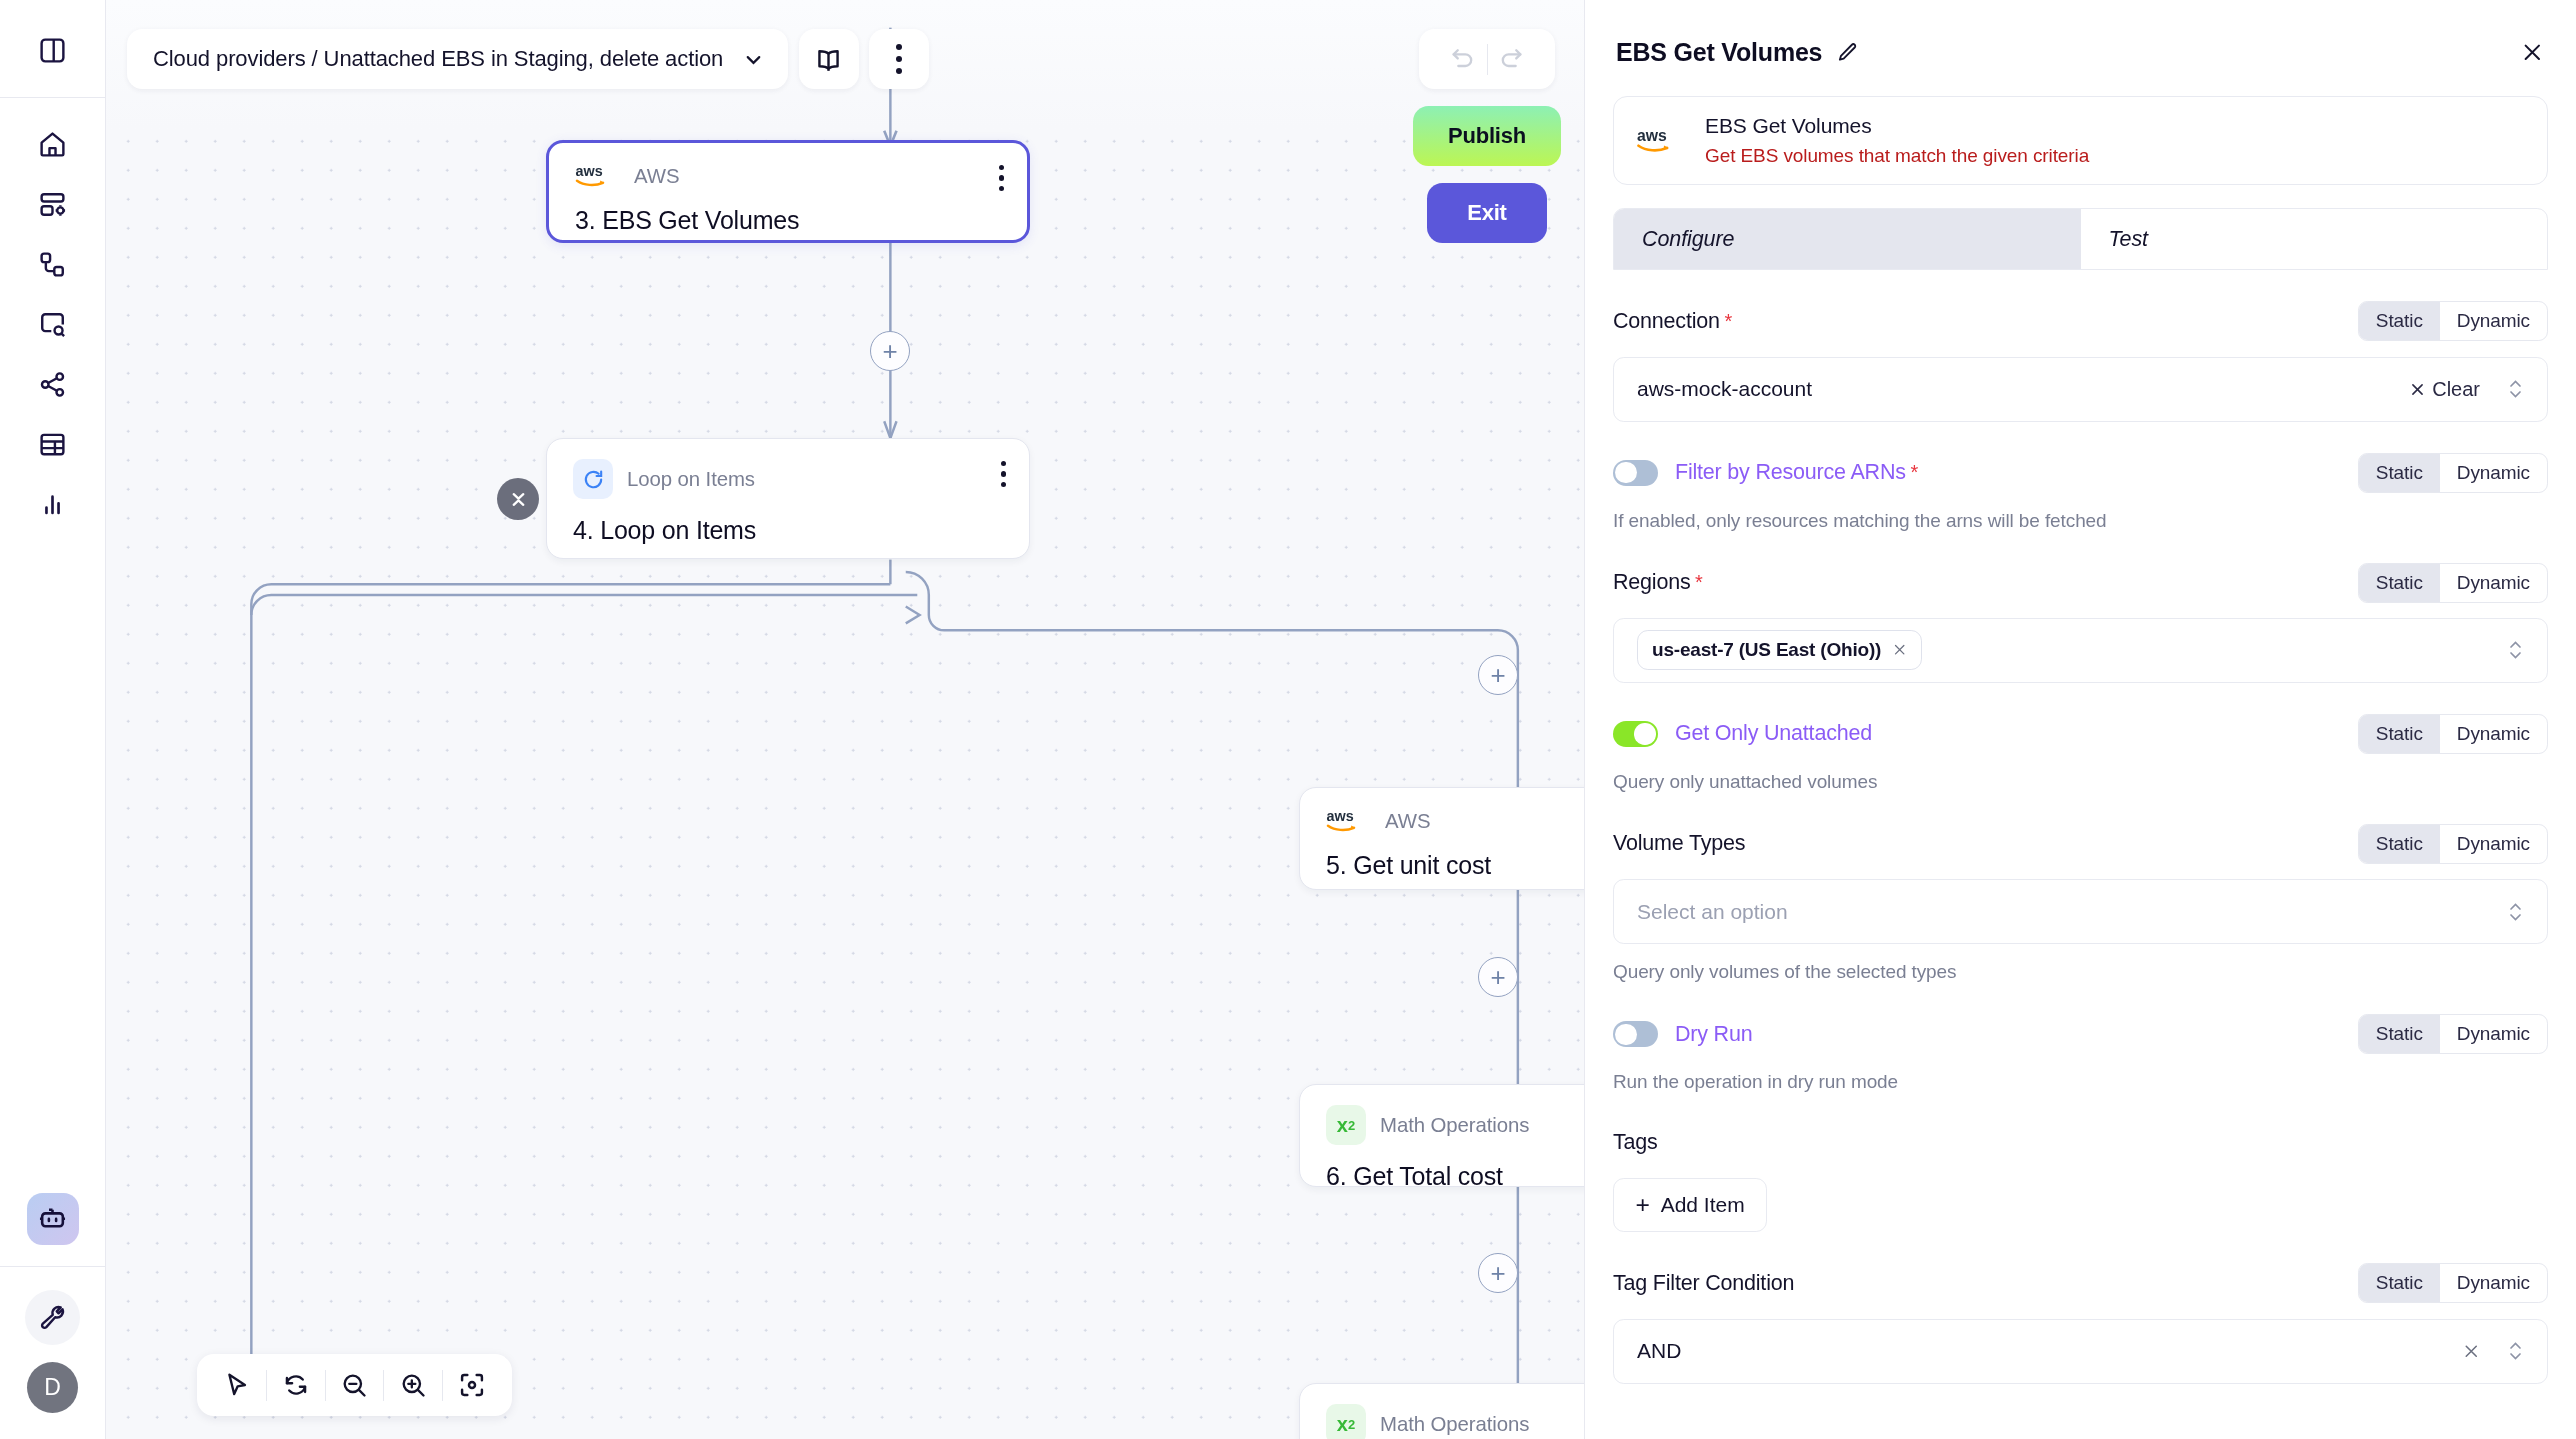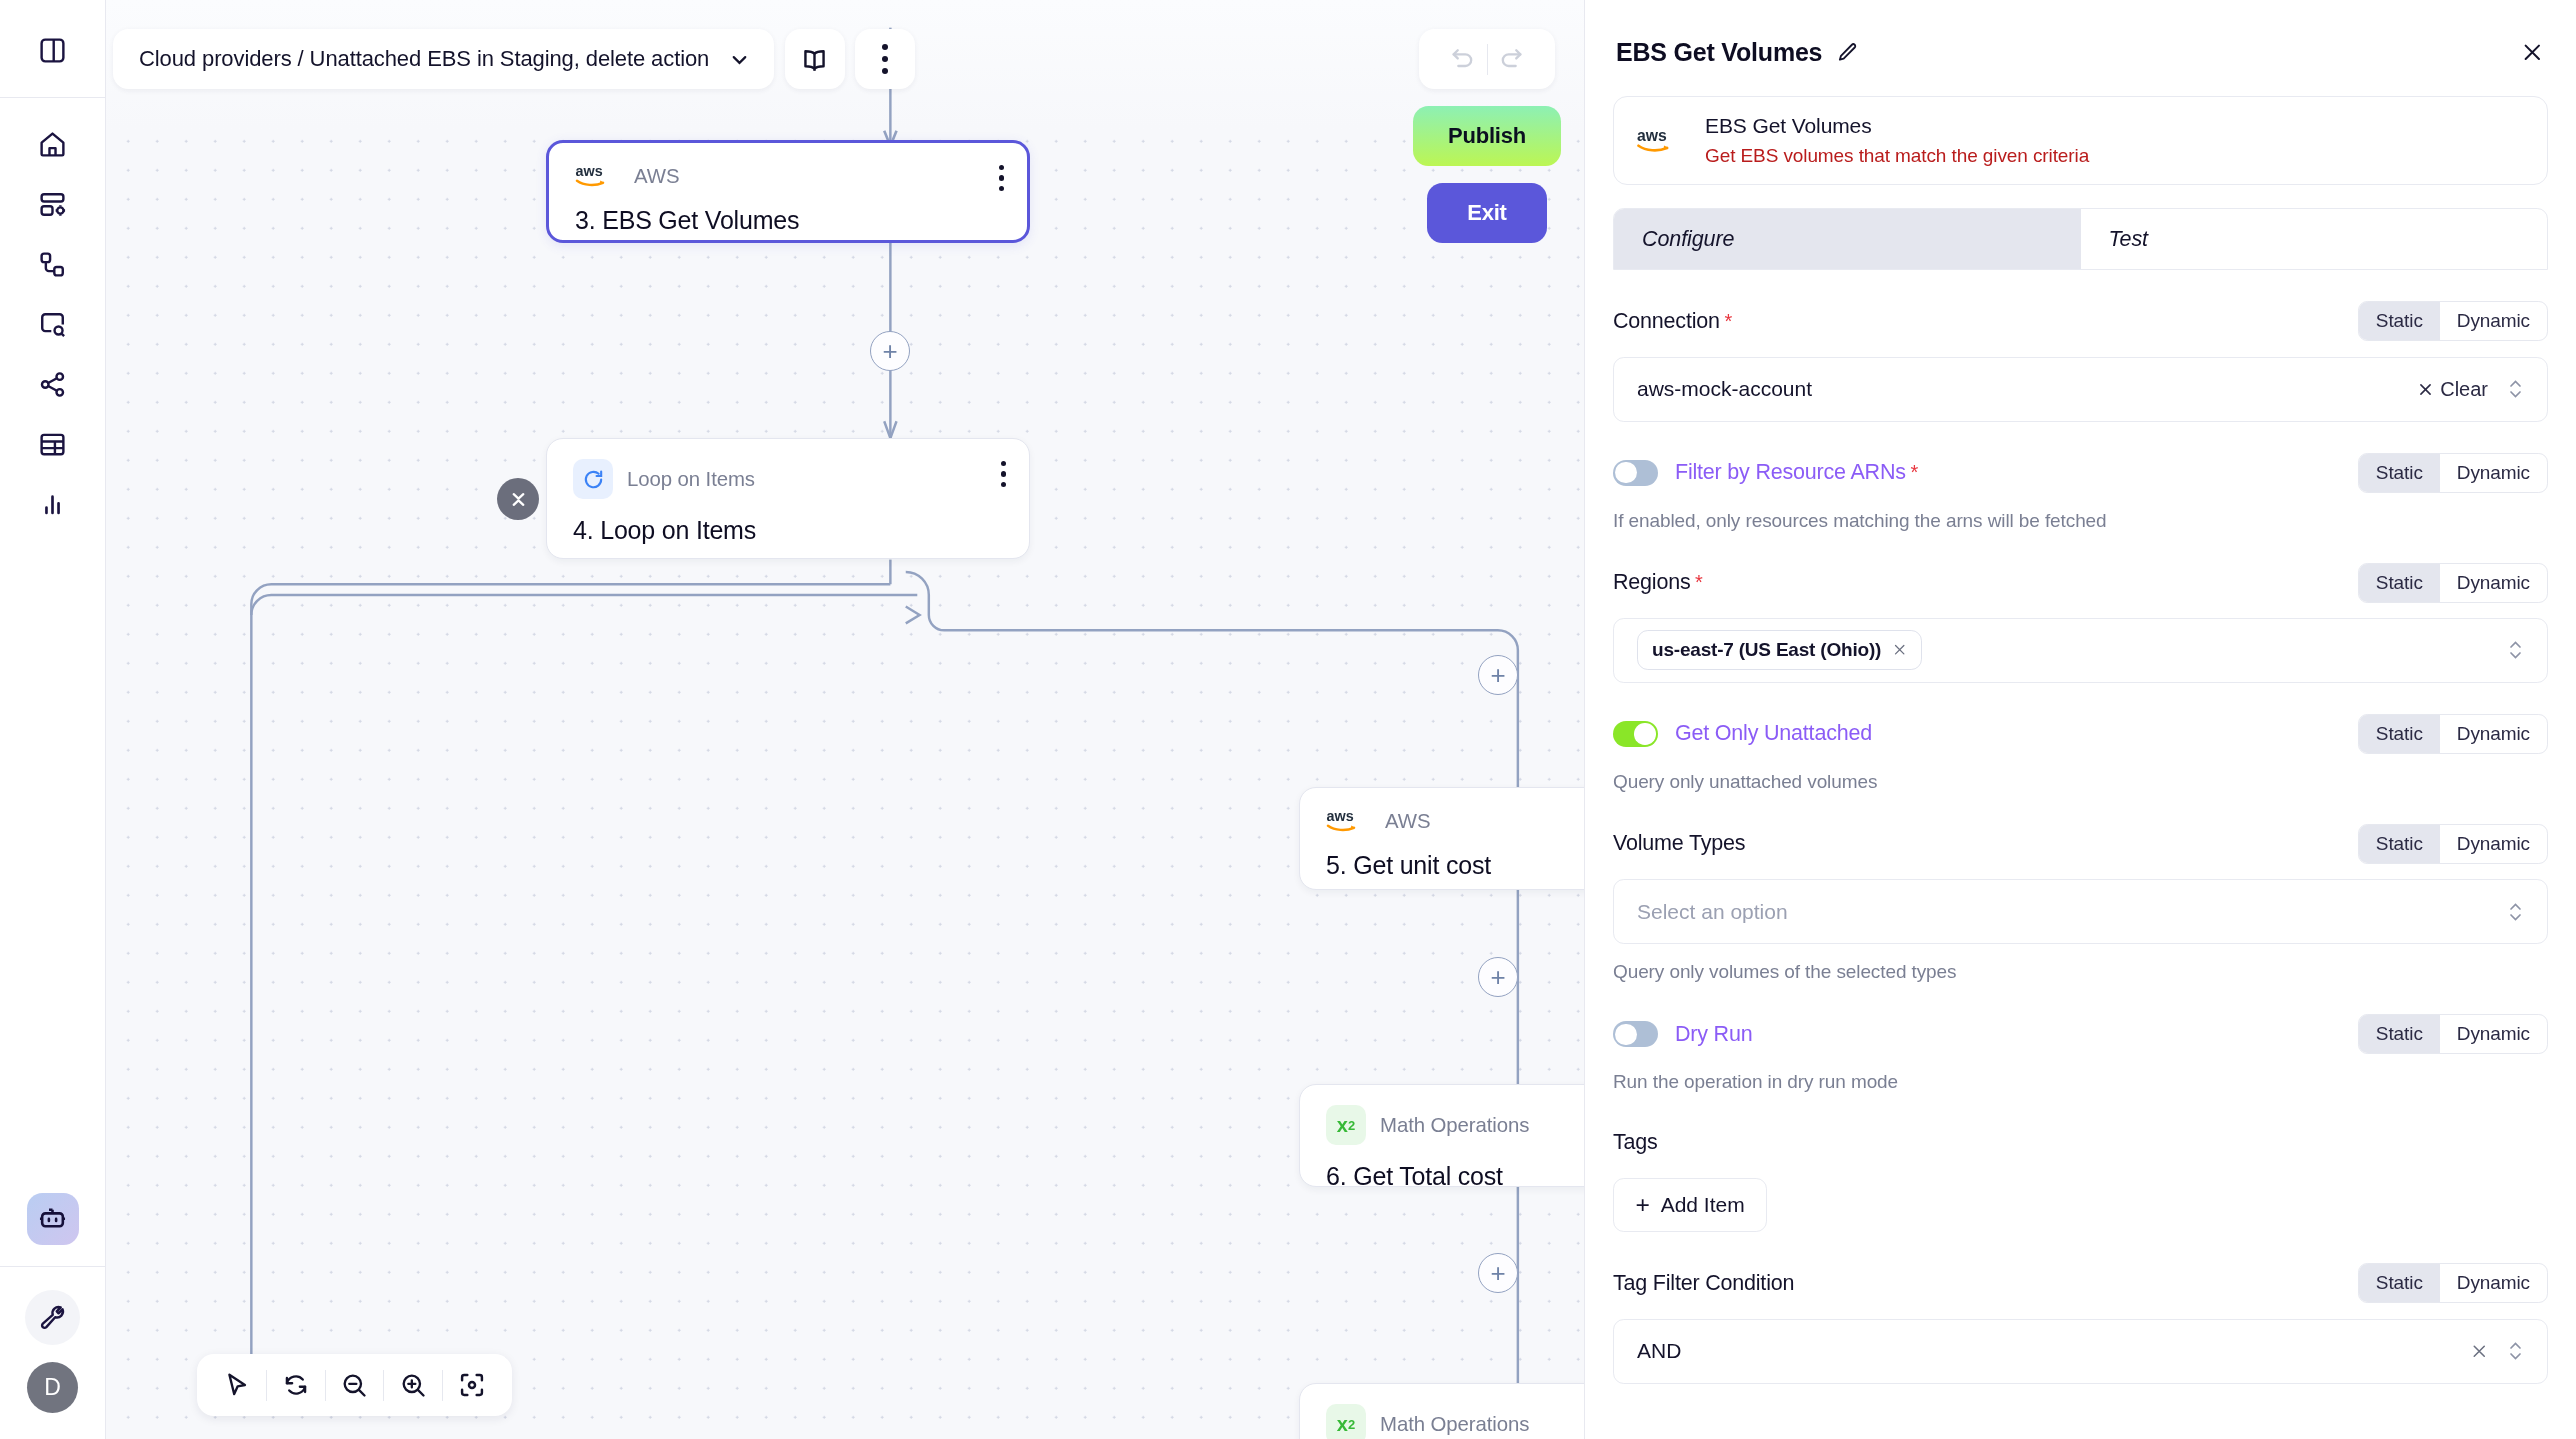--- a/index.html
+++ b/index.html
@@ -67,21 +67,21 @@
     overflow: hidden;
   }
   .canvas-veil {
     position:absolute; left:0; top:0; right:0; height: 129px;
     background: linear-gradient(180deg,#fbfcfe 0%, #f7f8fb 100%);
     pointer-events:none;
   }
 
   
   .tb { position: absolute; top: 29px; z-index: 6; display:flex; }
-  .tb-left { left: 7px; display:flex; align-items:center; gap: 10.8px; }
+  .tb-left { left: 21px; display:flex; align-items:center; gap: 10.8px; }
   .pill {
     background:#fff; border-radius: 15.4px;
     box-shadow: 0 1.5px 5.4px rgba(28,30,60,.06);
     display:flex; align-items:center;
   }
   .breadcrumb-pill { height: 60px; padding: 0 23px 0 26px; gap: 18.5px; }
   .breadcrumb-text { font-size: 22px; color:#14132b; white-space:nowrap; letter-spacing:-0.1px;}
   .chev { color:#14132b; display:flex; }
   .icon-pill { width: 60px; height:60px; justify-content:center; }
   .tb-right { right: 23px; display:flex; align-items:center; gap: 17px; flex-direction: column; }
@@ -188,21 +188,21 @@
   .sd span { display:flex; align-items:center; justify-content:center;
              font-size: 19px; color:#2b2a44; padding: 0 17px; letter-spacing:-0.1px;}
   .sd .on { background:#e4e6ee; }
 
   .input {
     margin-top: 15.4px; border:1.2px solid #e8eaf1; border-radius: 10.8px;
     height: 65px; display:flex; align-items:center; padding: 0 23px;
     font-size: 21px; color:#14132b;
   }
   .input .ph { color:#9ba0b2; }
-  .input-right { margin-left:auto; display:flex; align-items:center; gap: 19px; color:#565a6b; }
+  .input-right { margin-left:auto; display:flex; align-items:center; gap: 27px; color:#565a6b; }
   .clear { display:flex; align-items:center; gap:6.2px; font-size:20px; color:#2b2a44;}
   .updown { display:flex; flex-direction:column; color:#8d93a6; line-height: .62; font-size: 18.5px;}
   .hint { font-size: 19px; color:#7a7f93; margin-top: 17px; letter-spacing:-0.1px;}
 
   .toggle { width: 45px; height: 26px; border-radius: 14px; position:relative; flex: 0 0 45px; }
   .toggle i { position:absolute; top:2.3px; width:21.5px; height:21.5px; border-radius:50%; background:#fff; }
   .toggle.off { background:#aebfd6; } .toggle.off i { left:2.3px; }
   .toggle.on  { background:#8ae628; } .toggle.on i  { right:2.3px; }
   .tg-label { font-size: 21.5px; color:#8b5cf6; margin-left: 17px; letter-spacing:-0.2px;}
 

